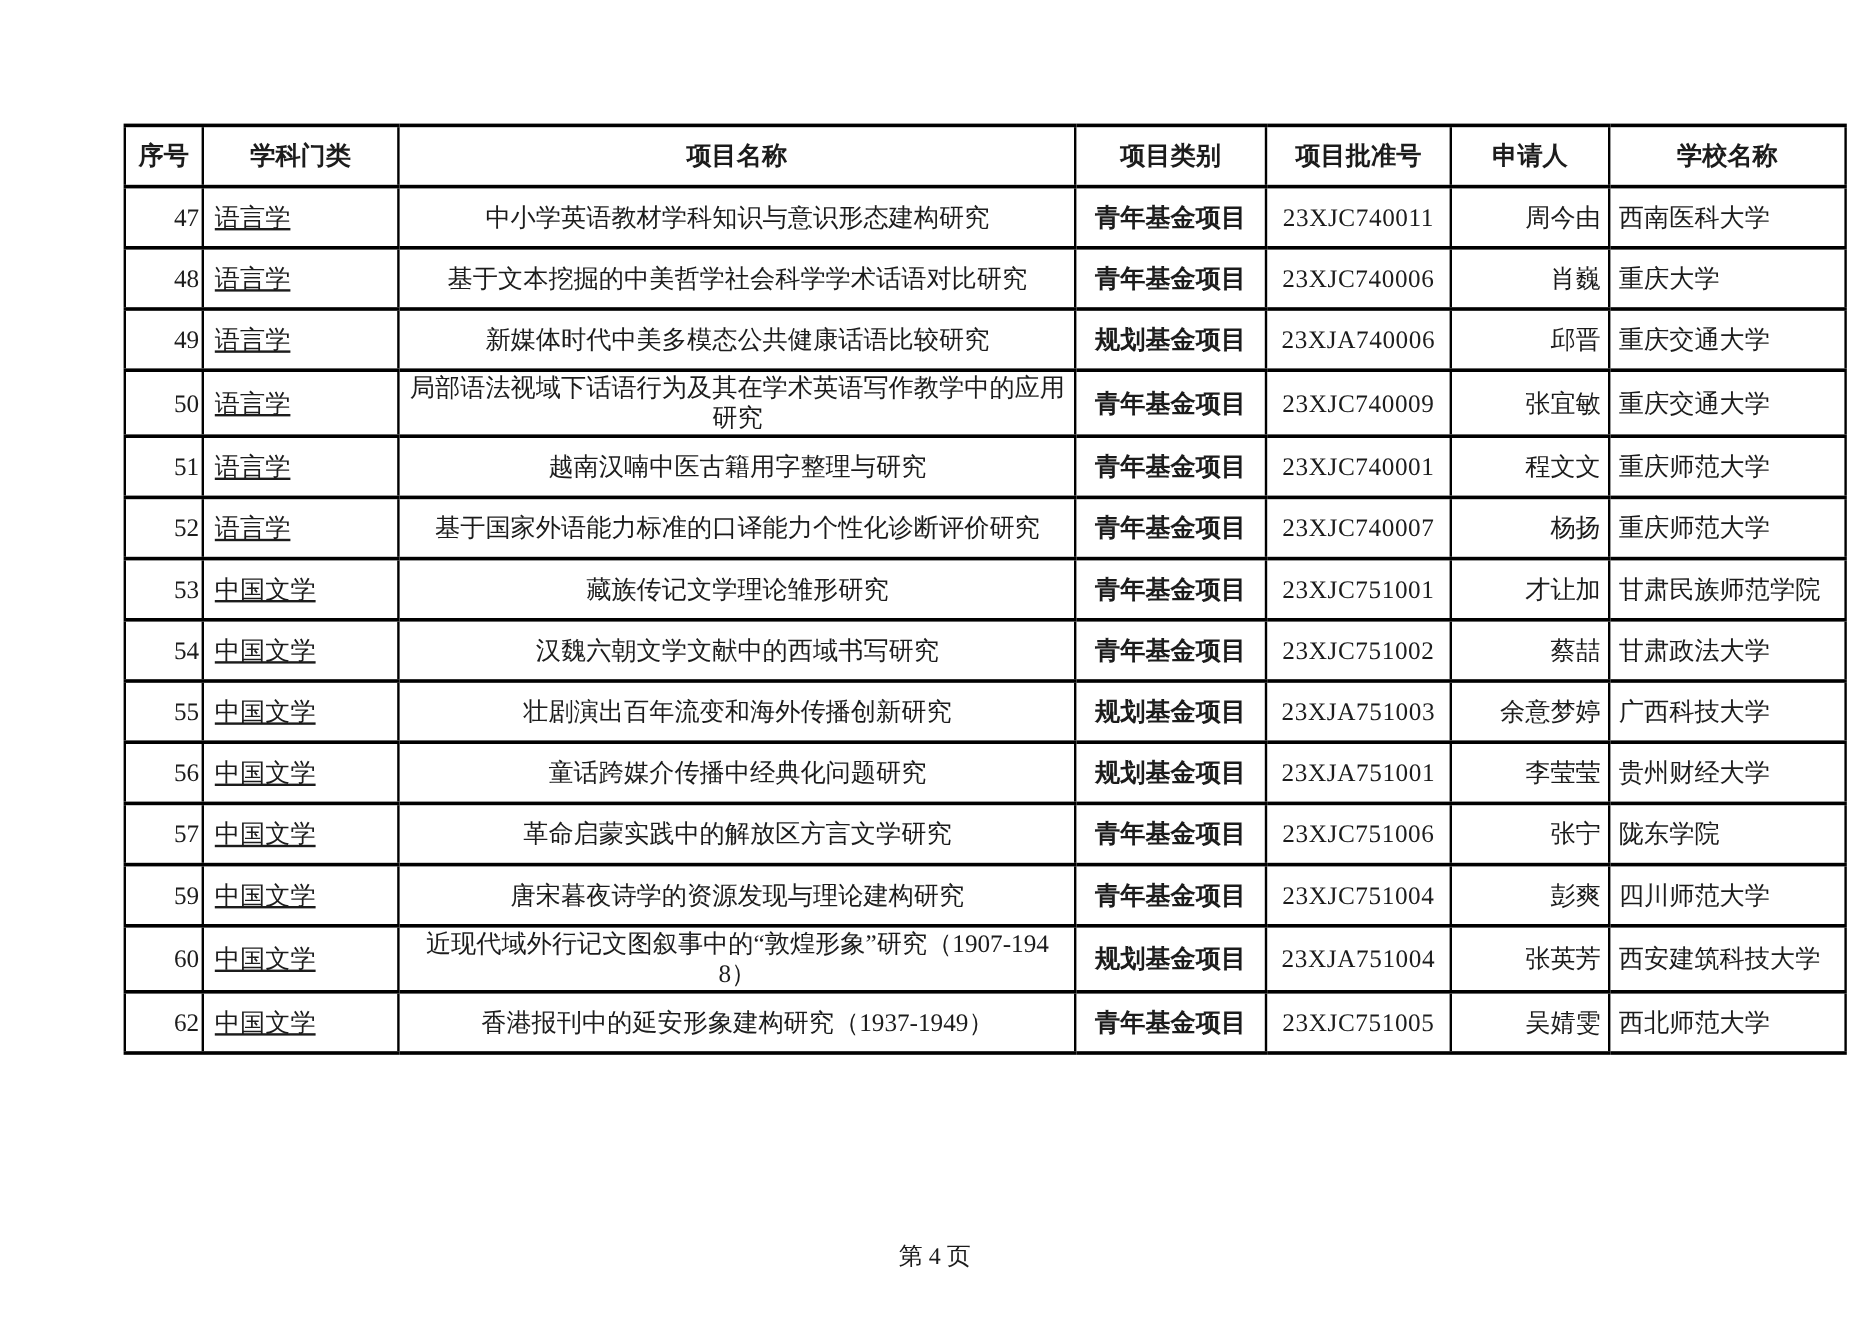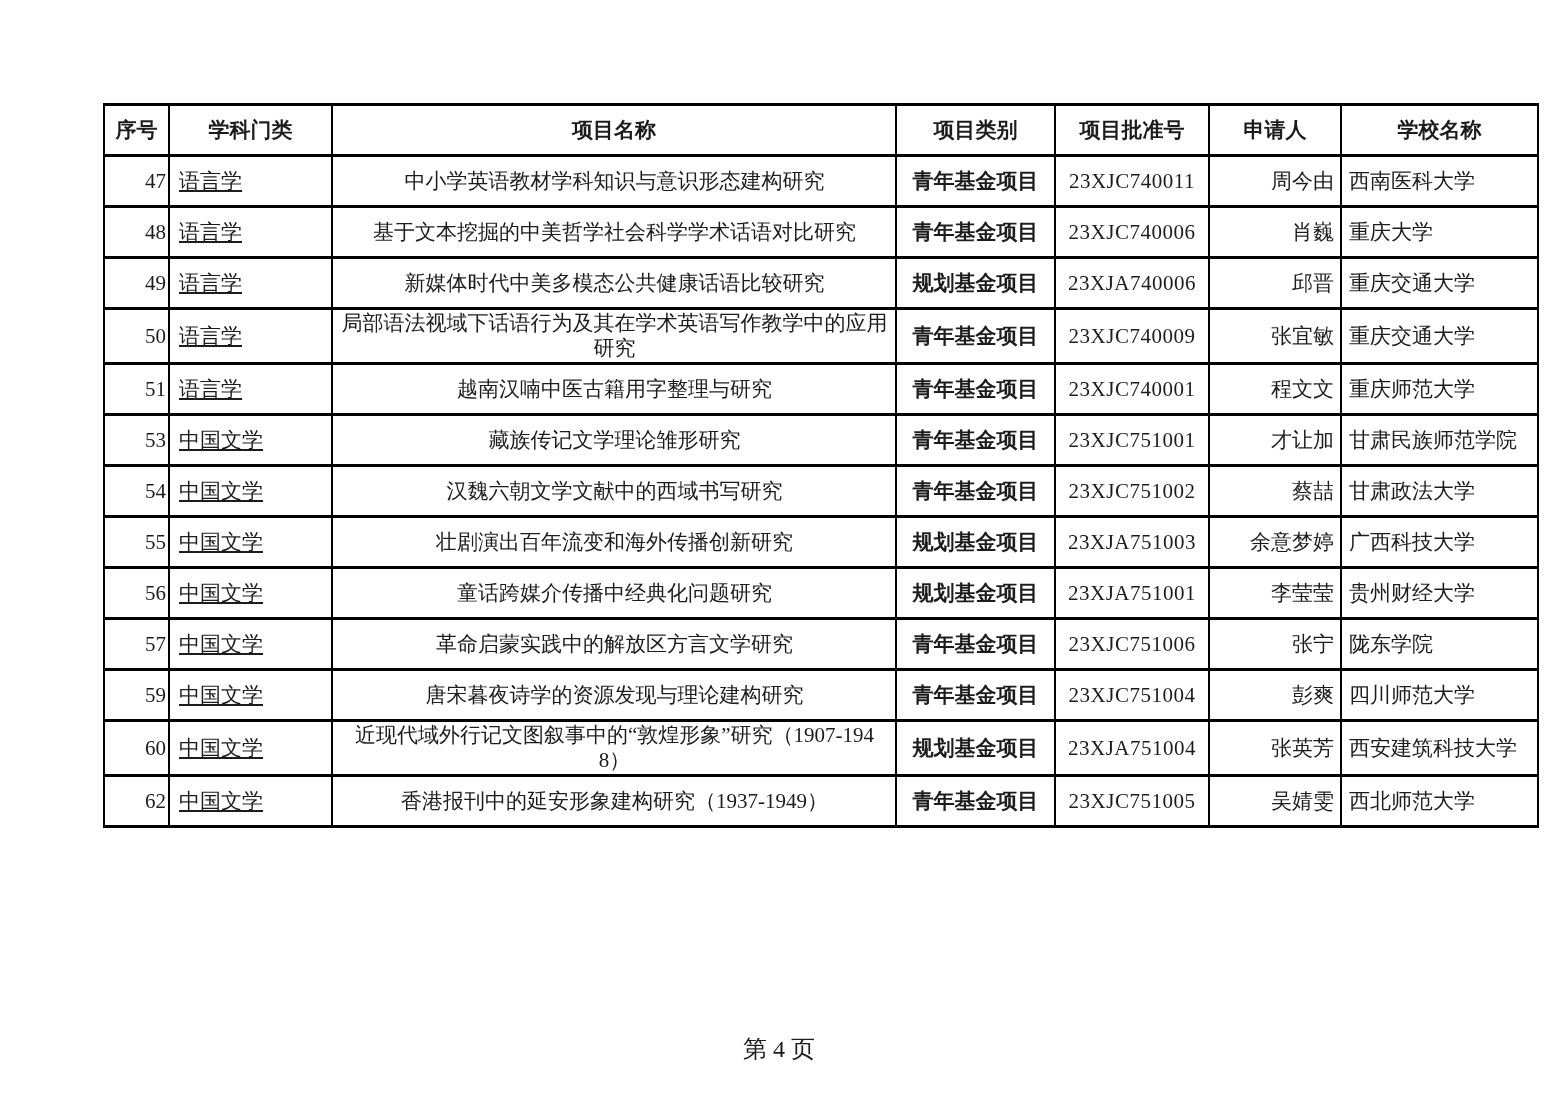--- a/index.html
+++ b/index.html
@@ -57,21 +57,21 @@
   table.projects td:nth-child(4) { text-align: center; font-weight: bold; }
   table.projects td:nth-child(5) { text-align: center; letter-spacing: 0.5px; }
   table.projects td:nth-child(6) { text-align: right; padding-left: 7px; }
   table.projects td:nth-child(7) { text-align: left; padding-left: 7px; }
   .page-footer {
     position: absolute;
     left: 0;
     right: 0;
     top: 1033px;
     text-align: center;
-    font-size: 24px;
+    font-size: 20px;
     color: #1c1c1c;
   }
 </style>
 </head>
 <body>
 
 <div class="page">
 
   <table class="projects">
     <colgroup>
@@ -134,20 +134,29 @@
         <tr>
           <td>51</td>
           <td>语言学</td>
           <td>越南汉喃中医古籍用字整理与研究</td>
           <td>青年基金项目</td>
           <td>23XJC740001</td>
           <td>程文文</td>
           <td>重庆师范大学</td>
         </tr>
         <tr>
+          <td>52</td>
+          <td>语言学</td>
+          <td>基于国家外语能力标准的口译能力个性化诊断评价研究</td>
+          <td>青年基金项目</td>
+          <td>23XJC740007</td>
+          <td>杨扬</td>
+          <td>重庆师范大学</td>
+        </tr>
+        <tr>
           <td>53</td>
           <td>中国文学</td>
           <td>藏族传记文学理论雏形研究</td>
           <td>青年基金项目</td>
           <td>23XJC751001</td>
           <td>才让加</td>
           <td>甘肃民族师范学院</td>
         </tr>
         <tr>
           <td>54</td>

